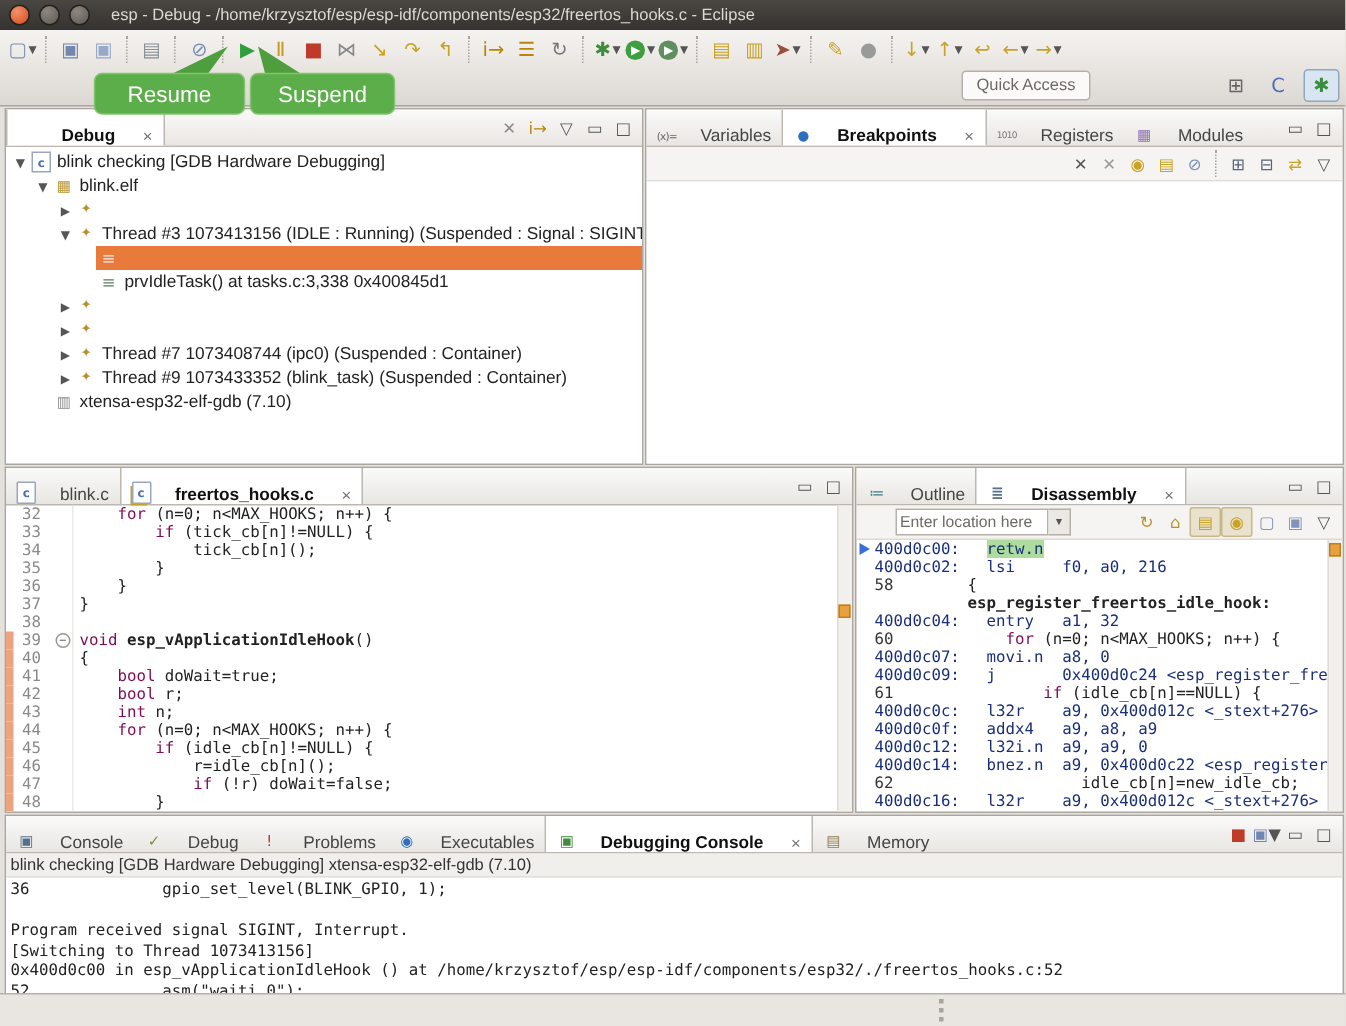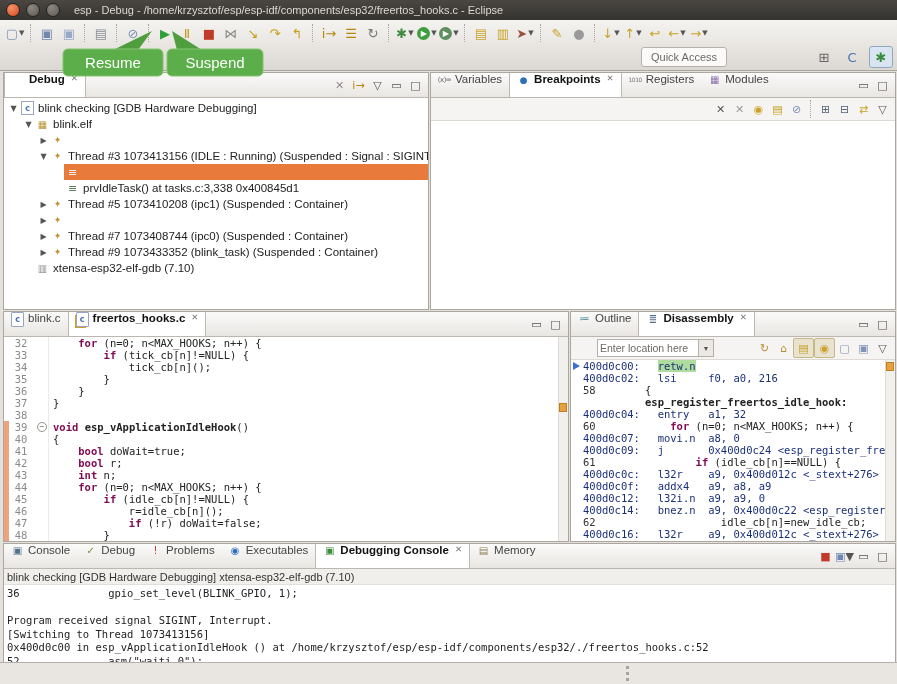--- a/index.html
+++ b/index.html
@@ -20,21 +20,21 @@
   #tbrow2{position:relative;height:23px}
   #quick-access{position:absolute;right:170px;top:1px;width:84px;height:18px;border:1px solid #b5b0a9;border-radius:3px;background:#fbfaf9;color:#6d6a66;font-size:11px;display:flex;align-items:center;justify-content:center}
   #persp{position:absolute;right:4px;top:0;display:flex;align-items:center;gap:6px}
   .pico{width:22px;height:20px;display:flex;align-items:center;justify-content:center;font-family:"DejaVu Sans",sans-serif;font-size:13px;border-radius:3px}
   .pico.active{background:#d9e6f2;border:1px solid #8fa8c0}
   
   #callouts{position:absolute;left:55px;top:28px;z-index:50}
   
   .panel{position:absolute;background:#fff;border:1px solid #aba69f;overflow:hidden}
   .tabbar{height:24px;background:linear-gradient(#fafaf9,#e9e6e2);border-bottom:1px solid #bcb7b0;display:flex;align-items:stretch}
-  .tab{padding:0 7px;display:flex;gap:4px;align-items:flex-start;font-size:11.5px;color:#444;white-space:nowrap}
+  .tab{padding:0 7px;display:flex;gap:16px;align-items:flex-end;font-size:11.5px;color:#444;white-space:nowrap}
   .tab.active{background:#fff;font-weight:bold;color:#111;border-right:1px solid #bcb7b0;border-left:1px solid #bcb7b0}
   .tclose{font-size:8.5px;color:#777;margin-left:2px;font-family:"DejaVu Sans",sans-serif}
   .viewicons{margin-left:auto;display:flex;align-items:center;padding-right:3px}
   .vico{width:19px;height:18px;display:flex;align-items:center;justify-content:center;font-family:"DejaVu Sans",sans-serif;font-size:11px;color:#555}
   .viewtb{height:22px;background:#f6f4f2;border-bottom:1px solid #ddd9d4;display:flex;align-items:center}
   
   .ticon{width:13px;height:13px;display:inline-flex;align-items:center;justify-content:center;font-family:"DejaVu Sans",sans-serif;font-size:10px}
   .i-debug-view{color:#3f8c3f}.i-variables{font-size:7px;color:#666;letter-spacing:-.5px}
   .i-breakpoints{color:#2e6fbd;font-size:9px}.i-registers{font-size:6px;color:#777;letter-spacing:-.5px}
   .i-modules{color:#8a6fae}.i-outline{color:#3f7d8c}.i-disassembly{color:#55708c}
@@ -54,21 +54,21 @@
   .trow.sel .n-frame{color:#eee}.n-gdb{color:#8a8a8a}
   
   .codefont{font-family:"DejaVu Sans Mono","Liberation Mono",monospace;font-size:10.5px;line-height:12px;white-space:pre}
   .eline{display:flex;height:12px}
   .rbar{width:5px;flex:none}
   .rbar.mark{background:#efa27e}
   .lnum{width:24px;flex:none;text-align:center;color:#8a8a8a;padding-right:3px}
   .fold{width:12px;flex:none;position:relative;border-right:1px solid #eceae6}
   .foldc{position:absolute;left:1px;top:1px;width:8px;height:8px;border:1px solid #9a968f;border-radius:50%;font-size:8px;line-height:7px;text-align:center;color:#666;background:#fff}
   .ecode{padding-left:4px}
-  .kw{color:#7f0c55;font-weight:bold}.fn{font-weight:bold}
+  .kw{color:#7f0c55;font-weight:normal}.fn{font-weight:bold}
   #editor-ruler{position:absolute;right:0;top:25px;bottom:0;width:9px;background:#f2f0ed;border-left:1px solid #dedad5}
   #editor-ruler .tick{position:absolute;right:1px;top:66px;width:6px;height:7px;background:#e8a13f;border:1px solid #c07f1f}
   
   .drow{display:flex;height:12px}
   .dmargin{width:12px;flex:none;position:relative}
   .darrow{position:absolute;left:2px;top:2px;width:0;height:0;border-left:7px solid #3b6fd4;border-top:4px solid transparent;border-bottom:4px solid transparent}
   .dgut{width:62px;flex:none;color:#1a2f7a}
   .dgut.src{color:#333}
   .dcode{flex:1}
   .dcode.instr{color:#1a2f7a}
@@ -286,21 +286,20 @@
         <span class="texp"></span>
         <span class="trowin">
           <span class="nico n-frame">≡</span>
           <span>prvIdleTask() at tasks.c:3,338 0x400845d1</span>
         </span>
       </div>
       <div class="trow" style="padding-left: 34px;">
         <span class="texp">▶</span>
         <span class="trowin">
           <span class="nico n-thread">✦</span>
-          <span>Thread #5 1073410208 (ipc1) (Suspended : Container)</span>
         </span>
       </div>
       <div class="trow" style="padding-left: 34px;">
         <span class="texp">▶</span>
         <span class="trowin">
           <span class="nico n-thread">✦</span>
         </span>
       </div>
       <div class="trow" style="padding-left: 34px;">
         <span class="texp">▶</span>

